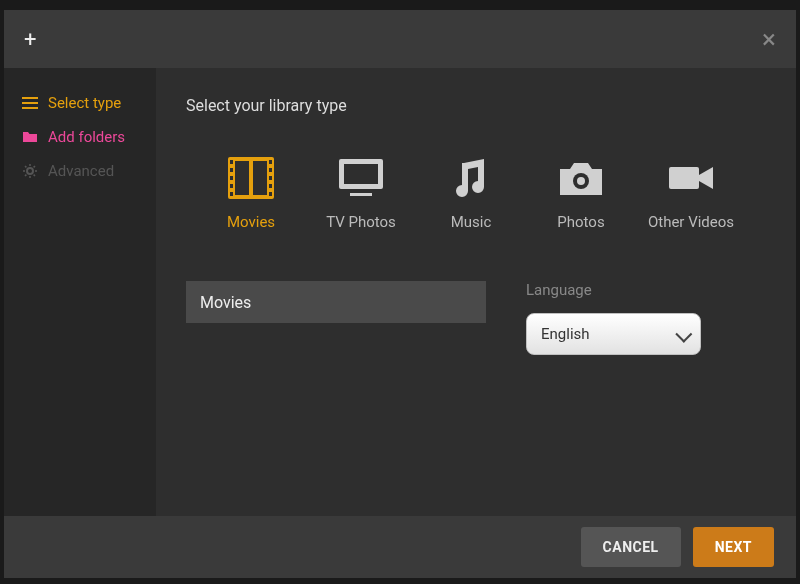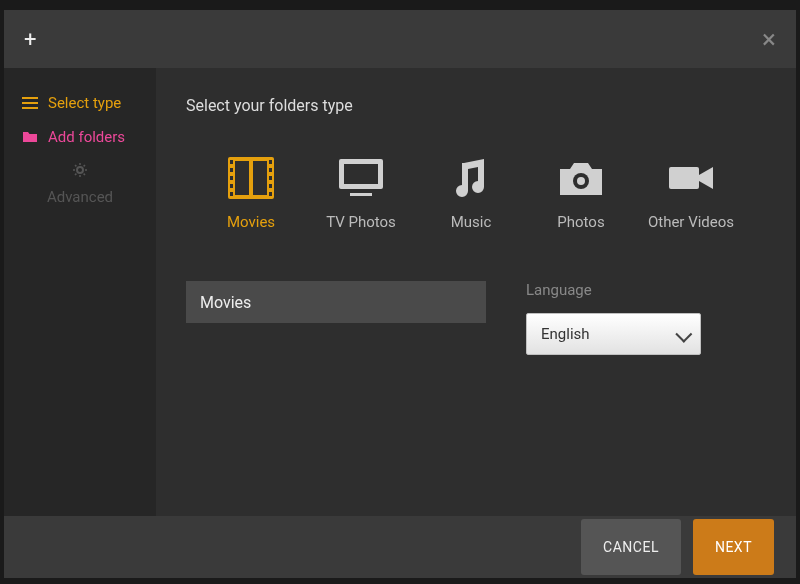--- a/index.html
+++ b/index.html
@@ -7,40 +7,40 @@
 .modal { position:absolute; left:4px; right:4px; top:10px; bottom:6px; background:#2e2e2e; display:flex; flex-direction:column; border-radius:2px; }
 .hdr { display:flex; align-items:center; justify-content:space-between; height:58px; padding:0 20px; background:#3a3a3a; }
 .hdr-l { display:flex; align-items:center; gap:12px; font-size:20px; color:#eee; }
 .plus-icon { font-size:22px; color:#eee; }
 .close { font-size:26px; color:#888; background:none; border:none; cursor:pointer; }
 .body { display:flex; flex:1; overflow:hidden;justify-content:space-between; }
 .sidebar { width:178px; background:#262626; padding-top:18px; }
 .sbi { display:flex; align-items:center; gap:10px; padding:8px 18px; font-size:15px; cursor:pointer; }
 .sbi.active { color:#e5a00d; }
 .sbi.normal { color:#ec4899; }
-.sbi.disabled { color:#555; cursor:default;flex-direction:column; }
+.sbi.disabled { color:#555; cursor:default; }
 .sbi svg, .sbi .ico { width:16px; height:16px; flex-shrink:0; }
 .main { flex:1; padding:28px 40px 10px 30px; display:flex; flex-direction:column; }
 .title { font-size:16px; color:#ddd; margin-bottom:40px; }
 .types { display:flex; justify-content:space-between; gap:10px; padding:0 15px; margin-bottom:50px; }
 .type { display:flex; flex-direction:column; align-items:center; gap:12px; cursor:pointer; width:100px; }
 .type-label { font-size:15px; color:#bbb; }
 .type.active .type-label { color:#e5a00d; }
 .type svg { width:54px; height:46px; }
 .type.active svg .shape { fill:#e5a00d; }
 .type:not(.active) svg .shape { fill:#d0d0d0; }
 .form-row { display:flex; gap:40px; }
 .fgrp { display:flex; flex-direction:column; gap:14px; }
 .flabel { font-size:15px; color:#888; }
 .name-input { width:300px; height:42px; background:#4a4a4a; border:none; color:#eee; font-size:16px; padding:0 14px; outline:none; }
-.lang-select { width:175px; height:42px; background:linear-gradient(#fff,#e2e2e2); border:1px solid #c0c0c0; border-radius:2px; color:#333; font-size:15px; padding:0 36px 0 14px; appearance:none; outline:none; cursor:pointer; }
+.lang-select { width:175px; height:42px; background:linear-gradient(#fff,#e2e2e2); border:1px solid #c0c0c0; border-radius:8px; color:#333; font-size:15px; padding:0 36px 0 14px; appearance:none; outline:none; cursor:pointer; }
 .lang-wrap { position:relative; }
 .lang-wrap::after { content:""; position:absolute; right:14px; top:18px; width:10px; height:10px; border-right:2px solid #444; border-bottom:2px solid #444; transform:rotate(45deg) translateY(-4px); pointer-events:none; }
 .footer { height:62px; background:#3a3a3a; display:flex; justify-content:flex-end; align-items:center; gap:12px; padding:0 22px; }
-.btn { height:56px; padding:4px 22px; font-size:14px; font-weight:400; letter-spacing:0.5px; border:none; border-radius:3px; cursor:pointer; }
+.btn { height:40px; padding:4px 22px; font-size:14px; font-weight:700; letter-spacing:0.5px; border:none; border-radius:3px; cursor:pointer; }
 .btn-cancel { background:#555; color:#eee; }
 .btn-next { background:#cc7b19; color:#fff; }
 </style>
 </head>
 <body>
 
 <div class="modal">
   <div class="hdr">
     <div class="hdr-l">
       <span class="plus-icon">+</span>
@@ -67,21 +67,21 @@
       <div class="sbi disabled">
         <svg class="ico" viewBox="0 0 16 16">
             <circle cx="8" cy="8" r="3" fill="none" stroke="currentColor" stroke-width="2"></circle>
             <path d="M8 1v2M8 13v2M1 8h2M13 8h2M3 3l1.4 1.4M11.6 11.6L13 13M3 13l1.4-1.4M11.6 4.4L13 3" stroke="currentColor" stroke-width="1.5"></path>
           </svg>
         <span>Advanced</span>
       </div>
     </div>
 
     <div class="main">
-      <div class="title">Select your folders type</div>
+      <div class="title">Select your library type</div>
 
       <div class="types">
         <div class="type active">
           <svg viewBox="0 0 54 46">
               <rect class="shape" x="4" y="2" width="46" height="42" rx="2"></rect>
               <rect x="11" y="6" width="32" height="34" fill="#2e2e2e"></rect>
               <rect class="shape" x="25" y="6" width="4" height="34"></rect>
               <g fill="#2e2e2e">
                 <rect x="6" y="5" width="3" height="4"></rect>
                 <rect x="6" y="13" width="3" height="4"></rect>

